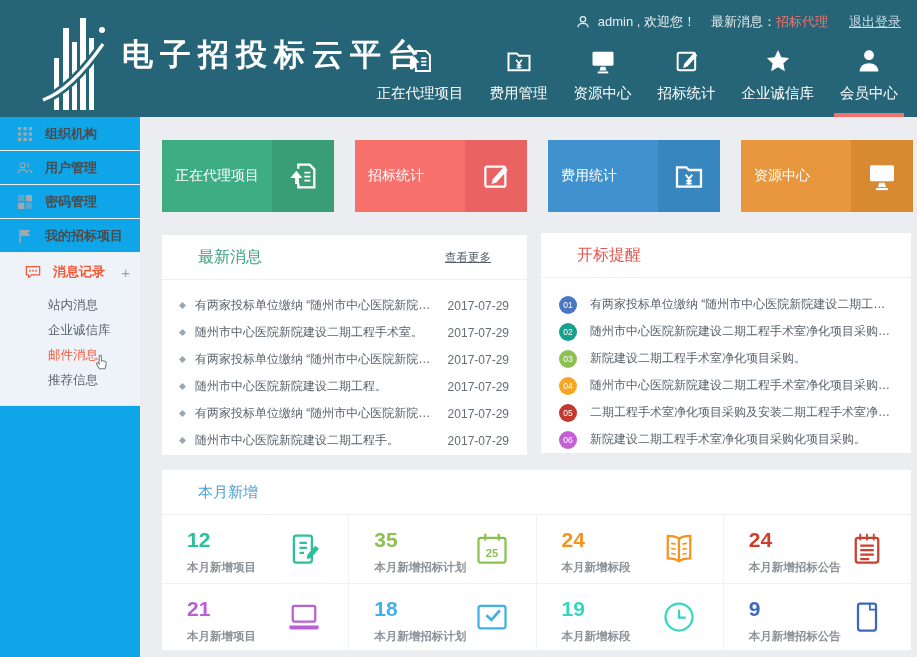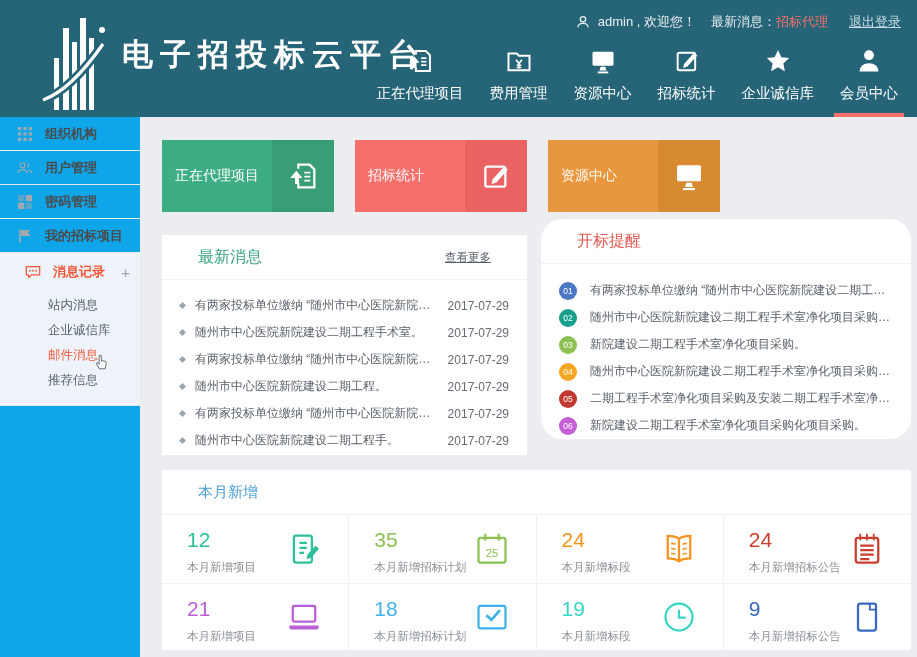--- a/index.html
+++ b/index.html
@@ -45,29 +45,29 @@
   .panel-head{height:44px;display:flex;align-items:center;justify-content:space-between;padding:0 36px;border-bottom:1px solid #eef0f3;font-size:16px;}
   .more-link{font-size:11.5px;color:#55606a;text-decoration:underline;cursor:pointer;}
 
   .panel-news{left:22px;top:118px;width:365px;height:220px;}
   .news-list{padding:12px 18px 0;}
   .news-row{height:27px;display:flex;align-items:center;font-size:12px;color:#59616a;cursor:pointer;}
   .bullet{width:5px;height:5px;background:#9aa7b0;transform:rotate(45deg);margin-right:10px;flex-shrink:0;}
   .news-text{flex:1;overflow:hidden;white-space:nowrap;text-overflow:ellipsis;padding-right:10px;}
   .news-date{color:#666c74;font-size:12px;white-space:nowrap;}
 
-  .panel-rem{left:401px;top:102px;width:370px;height:220px;border-radius:21px;}
+  .panel-rem{left:401px;top:116px;width:370px;height:220px;}
   .rem-list{padding:13px 18px 0;}
   .rem-row{height:27px;display:flex;align-items:center;font-size:12px;color:#59616a;cursor:pointer;}
   .rem-badge{width:18px;height:18px;border-radius:50%;color:#fff;font-size:8.5px;display:flex;align-items:center;justify-content:center;margin-right:13px;flex-shrink:0;}
   .rem-text{flex:1;overflow:hidden;white-space:nowrap;text-overflow:ellipsis;}
 
   .panel-stats{left:22px;top:353px;width:749px;height:180px;}
   .stats-grid{display:grid;grid-template-columns:repeat(4,1fr);height:136px;}
-  .stat-cell{position:relative;padding:13px 4px 0 25px;}
+  .stat-cell{position:relative;padding:13px 4px 0 25px;font-weight:bold;}
   .stat-cell{border-right:1px solid #f0f1f3;}
   .stat-cell:nth-child(4n){border-right:none;}
   .stat-cell:nth-child(-n+4){border-bottom:1px solid #f0f1f3;}
   .stat-value{font-size:21px;}
   .stat-label{font-size:11.5px;color:#8a9096;margin-top:8px;}
   .stat-ic{position:absolute;right:26px;top:50%;transform:translateY(-50%);width:36px;height:36px;display:inline-flex;}
   .stat-ic svg{width:100%;height:100%;}
 </style>
 </head>
 <body>
@@ -269,20 +269,31 @@
             <span>招标统计</span>
           </div>
         <div class="card-icon" style="background: rgb(234, 98, 98);">
           <svg viewBox="0 0 24 24">
               <rect x="4" y="5" width="15" height="15" rx="1.5" fill="none" stroke="currentColor" stroke-width="1.7"></rect>
               <path fill="currentColor" d="M9.5 14.5l8.5-9.5 2.8 2.3-8.5 9.5-3.6 1.2.8-3.5z"></path>
             </svg>
         </div>
       </div>
       <div class="card">
+        <div class="card-label" style="background: rgb(63, 146, 206);">
+            <span>费用统计</span>
+          </div>
+        <div class="card-icon" style="background: rgb(55, 134, 191);">
+          <svg viewBox="0 0 24 24" fill="none" stroke="currentColor" stroke-width="1.7">
+              <path d="M3 5.5h7l2 2h9V20H3V5.5z"></path>
+              <path stroke-width="1.4" d="M9.5 11l2.5 3.2 2.5-3.2M12 14.2v4.3M10 15.6h4M10 17.6h4"></path>
+            </svg>
+        </div>
+      </div>
+      <div class="card">
         <div class="card-label" style="background: rgb(232, 151, 62);">
             <span>资源中心</span>
           </div>
         <div class="card-icon" style="background: rgb(216, 138, 48);">
           <svg viewBox="0 0 24 24" fill="currentColor">
               <rect x="3" y="4" width="18" height="12" rx="1.2"></rect>
               <path d="M10 17h4l1 3.2H9L10 17z"></path>
               <rect x="7.5" y="21" width="9" height="1.6"></rect>
             </svg>
         </div>

